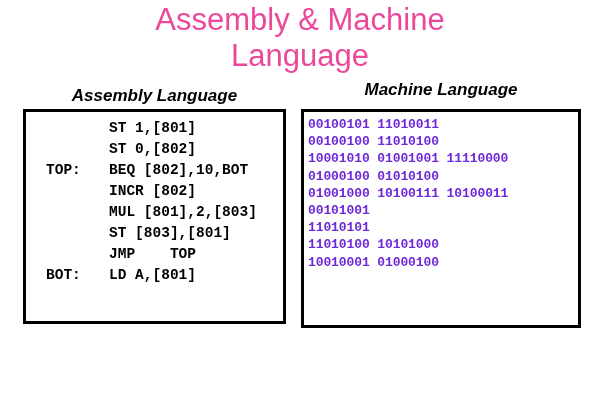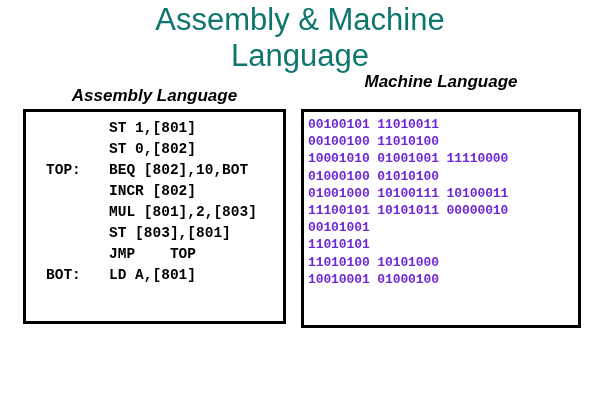--- a/index.html
+++ b/index.html
@@ -31,21 +31,21 @@
     position: absolute;
     left: 0;
     top: 2px;
     width: 600px;
     text-align: center;
     font-family: "Liberation Sans", sans-serif;
     font-size: 31px;
     font-weight: 400;
     line-height: 36px;
     letter-spacing: 0px;
-    color: #0f766e;
+    color: #ec4899;
     white-space: pre-line;
   }
 
   
   .col-header {
     position: absolute;
     font-family: "Liberation Sans", sans-serif;
     font-size: 17px;
     font-weight: bold;
     font-style: italic;
@@ -53,21 +53,21 @@
     text-align: center;
     line-height: 19px;
   }
   #hdr-assembly {
     left: 23px;
     top: 86px;
     width: 263px;
   }
   #hdr-machine {
     left: 301px;
-    top: 72px;
+    top: 80px;
     width: 280px;
   }
 
   
   .code-box {
     position: absolute;
     box-sizing: border-box;
     background: #ffffff;
     border: 3px solid #000000;
     overflow: hidden;
@@ -158,21 +158,20 @@
       </div>
   </div>
 
   <div class="code-box" id="machine-box">
     <div class="mach-lines" id="machine-lines">
         <span class="mach-line">00100101 11010011</span>
         <span class="mach-line">00100100 11010100</span>
         <span class="mach-line">10001010 01001001 11110000</span>
         <span class="mach-line">01000100 01010100</span>
         <span class="mach-line">01001000 10100111 10100011</span>
-        <span class="mach-line">11100101 10101011 00000010</span>
         <span class="mach-line">00101001</span>
         <span class="mach-line">11010101</span>
         <span class="mach-line">11010100 10101000</span>
         <span class="mach-line">10010001 01000100</span>
       </div>
   </div>
 
 </div>
 
 </body></html>

